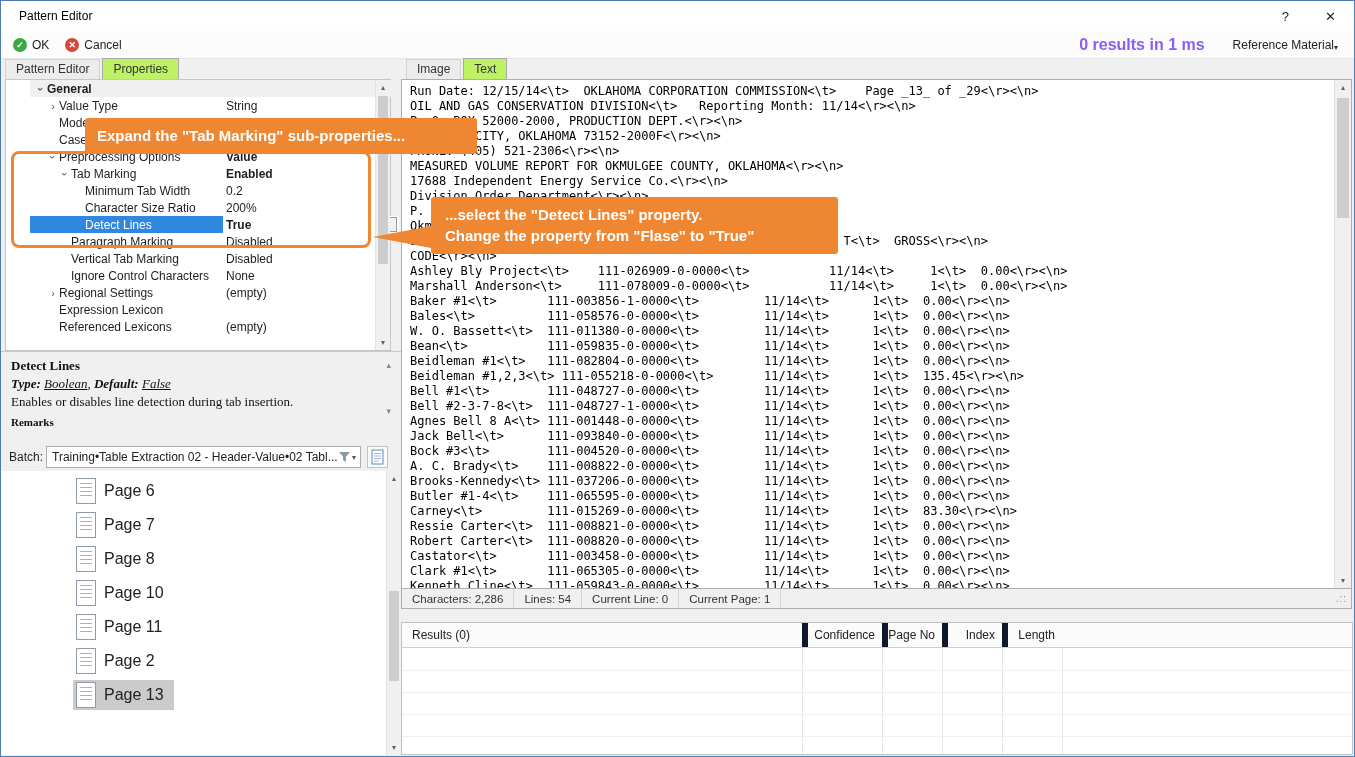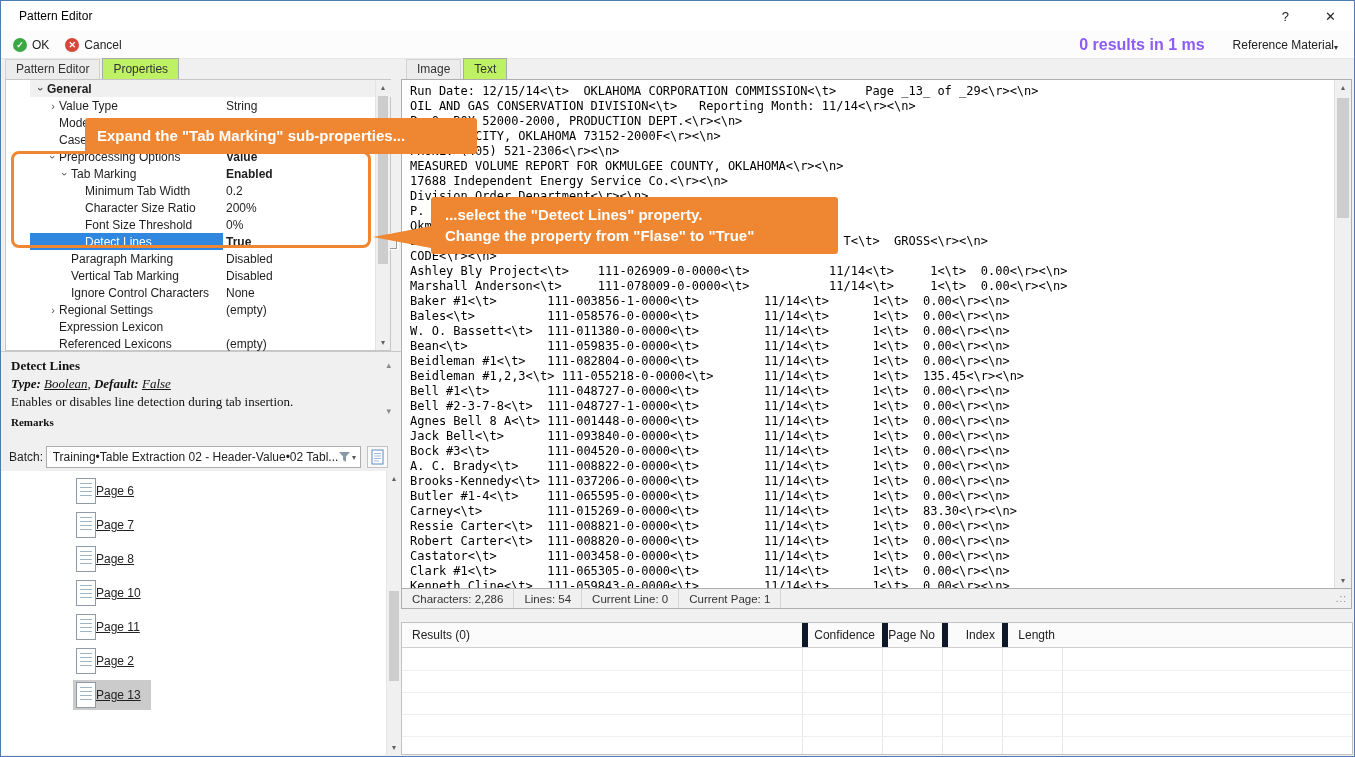--- a/index.html
+++ b/index.html
@@ -68,38 +68,38 @@
   .d-title { font-weight:bold; font-size:13px; }
   .d-type { font-size:13px; margin-top:2px; }
   .d-type .it { font-style:italic; font-weight:bold; }
   .d-type .lk { font-style:italic; text-decoration:underline; }
   .d-body { font-size:13px; margin-top:2px; }
   .d-remarks { font-weight:bold; font-size:11px; margin-top:6px; }
   .d-arr { position:absolute; right:10px; color:#8a8a8a; font-size:9px; }
   .d-arr.up { top:8px; } .d-arr.dn { top:54px; }
 
   
-  .batchrow { position:absolute; left:0; top:442px; width:400px; height:28px;text-align:center; }
+  .batchrow { position:absolute; left:0; top:442px; width:400px; height:28px; }
   .batch-label { position:absolute; left:8px; top:7px; font-size:12px; }
   .batch-combo { position:absolute; left:45px; top:3px; width:315px; height:22px; background:#fff; border:1px solid #abadb3; display:flex; align-items:center; }
   .combo-text { flex:1; padding-left:5px; font-size:12px; white-space:nowrap; overflow:hidden; color:#222; }
   .funnel { flex:0 0 auto; display:flex; align-items:center; }
   .combo-caret { font-size:8px; color:#555; padding:0 4px 0 2px; }
   .doc-btn { position:absolute; left:366px; top:3px; width:21px; height:22px; background:#fafafa; border:1px solid #c2c2c2; display:flex; align-items:center; justify-content:center; }
 
   
   .pagelist { position:absolute; left:0; top:470px; width:400px; bottom:1px; background:#fff; overflow:hidden; }
   .page-item { height:34px; display:flex; align-items:center; padding-left:72px; }
   .page-item:first-child { margin-top:3px; }
   .page-inner { display:inline-flex; align-items:center; padding:2px 10px 2px 3px; }
   .page-item.sel .page-inner { background:#cbcbcb; }
   .page-thumb { width:20px; height:26px; background:#fff; border:1px solid #8e9aa5; position:relative; flex:0 0 20px; }
   .page-thumb::before { content:""; position:absolute; left:3px; right:3px; top:4px; bottom:4px;
     background:repeating-linear-gradient(to bottom,#9fb6c6 0 1px,transparent 1px 4px); }
-  .page-label { font-size:12px; color:#222;text-decoration:underline; }
+  .page-label { margin-left:8px; font-size:16px; color:#222; }
 
   
   .textbox { position:absolute; left:400px; top:78px; width:951px; height:510px; background:#fff; border:1px solid #aeaeae; }
   .textpre { position:absolute; left:8px; top:4px; right:18px; bottom:0; font-family:"DejaVu Sans Mono","Liberation Mono",monospace; font-size:12px; line-height:15px; white-space:pre; overflow:hidden; color:#000; }
 
   .statusbar { position:absolute; left:400px; top:588px; width:951px; height:20px; background:#f0f0f0; border:1px solid #aeaeae; border-top:none; display:flex; align-items:center; font-size:11.5px; color:#333; }
   .st-cell { padding:0 10px; border-right:1px solid #d6d6d6; height:100%; display:flex; align-items:center; }
   .grip { margin-left:auto; padding-right:4px; color:#8a8a8a; font-size:10px; letter-spacing:1px; }
 
   
@@ -192,26 +192,20 @@
         <span class="lab">
             <span>Minimum Tab Width</span>
           </span>
         <span class="val">0.2</span>
       </div>
       <div class="pg-row pl55">
         <span class="lab">
             <span>Character Size Ratio</span>
           </span>
         <span class="val">200%</span>
-      </div>
-      <div class="pg-row pl55">
-        <span class="lab">
-            <span>Font Size Threshold</span>
-          </span>
-        <span class="val">0%</span>
       </div>
       <div class="pg-row pl55 sel">
         <span class="lab">
             <span>Detect Lines</span>
           </span>
         <span class="val">True</span>
         <span class="pg-combo">▾</span>
       </div>
       <div class="pg-row pl41">
         <span class="lab">

